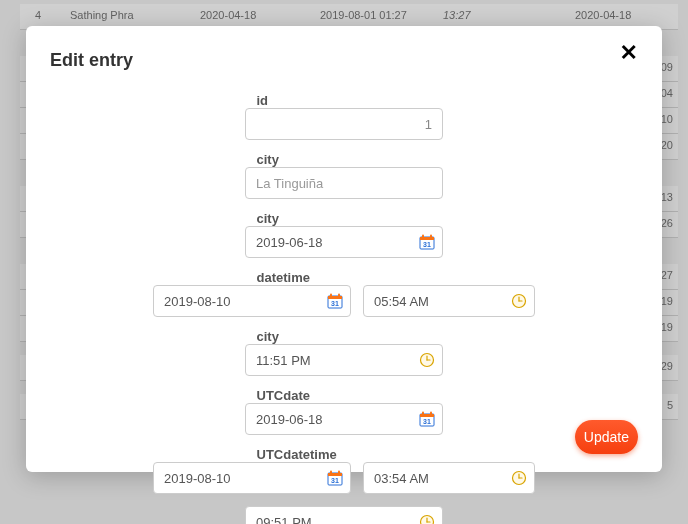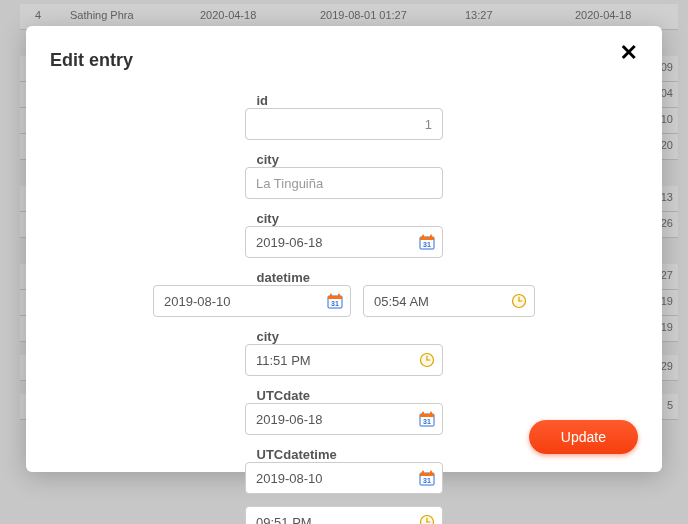--- a/index.html
+++ b/index.html
@@ -28,21 +28,21 @@
   .bg-row span {
     position: absolute;
     top: 5px;
     font-size: 11px;
     color: #555;
   }
   .bg-row .c0 { left: 15px; }
   .bg-row .c1 { left: 50px; }
   .bg-row .c2 { left: 180px; }
   .bg-row .c3 { left: 300px; }
-  .bg-row .c4 { left: 445px; }
+  .bg-row .c4 { left: 423px; font-style: italic; }
   .bg-row .c5 { left: 555px; }
   .bg-row .r { right: 5px; }
 
   .overlay {
     position: absolute;
     top: 0; left: 0; right: 0; bottom: 0;
     background: rgba(120,120,120,0.35);
   }
   .modal {
     position: absolute;
@@ -124,21 +124,21 @@
     position: absolute;
     right: 24px;
     bottom: 18px;
   }
   .update-btn {
     background: linear-gradient(#ff5a2c, #f63f0f);
     color: #fff;
     border: none;
     border-radius: 18px;
     height: 34px;
-    padding: 0 32px;
+    padding: 0 9px;
     font-size: 14px;
     font-weight: 500;
     cursor: pointer;
     box-shadow: 0 2px 5px rgba(240,70,20,0.45);
   }
   
 </style>
 </head>
 <body>
 
@@ -289,32 +289,40 @@
       <div class="input-wrap">
         <input class="text-input" value="2019-08-10" style="">
         <svg class="icon" viewBox="0 0 16 16">
             <rect x="1" y="3" width="14" height="12" rx="1" fill="#fff" stroke="#2a6fd6" stroke-width="1"></rect>
             <rect x="1" y="3" width="14" height="3" fill="#f97316"></rect>
             <rect x="3" y="0.5" width="2" height="4" rx="1" fill="#f97316"></rect>
             <rect x="11" y="0.5" width="2" height="4" rx="1" fill="#f97316"></rect>
             <text x="8" y="13" font-size="7" text-anchor="middle" fill="#2a6fd6" font-weight="bold">31</text>
           </svg>
       </div>
-    </div>
-  </div>
-
-  <div class="form-row">
-    <div class="form-inputs">
-      <div class="input-wrap">
-        <input class="text-input" value="09:51 PM" style="">
+      <div class="input-wrap narrow">
+        <input class="text-input" value="03:54 AM" style="">
         <svg class="icon" viewBox="0 0 16 16">
             <circle cx="8" cy="8" r="6.5" fill="#fff9e6" stroke="#d9a400" stroke-width="1.2"></circle>
             <line x1="8" y1="8" x2="8" y2="4" stroke="#d9a400" stroke-width="1.2" stroke-linecap="round"></line>
             <line x1="8" y1="8" x2="11" y2="8" stroke="#d9a400" stroke-width="1.2" stroke-linecap="round"></line>
           </svg>
       </div>
     </div>
   </div>
 
+  <div class="form-row">
+    <div class="form-inputs">
+      <div class="input-wrap">
+        <input class="text-input" value="09:51 PM" style="">
+        <svg class="icon" viewBox="0 0 16 16">
+            <circle cx="8" cy="8" r="6.5" fill="#fff9e6" stroke="#d9a400" stroke-width="1.2"></circle>
+            <line x1="8" y1="8" x2="8" y2="4" stroke="#d9a400" stroke-width="1.2" stroke-linecap="round"></line>
+            <line x1="8" y1="8" x2="11" y2="8" stroke="#d9a400" stroke-width="1.2" stroke-linecap="round"></line>
+          </svg>
+      </div>
+    </div>
+  </div>
+
   <div class="footer">
     <button class="update-btn">Update</button>
   </div>
 </div>
 
 </body></html>

